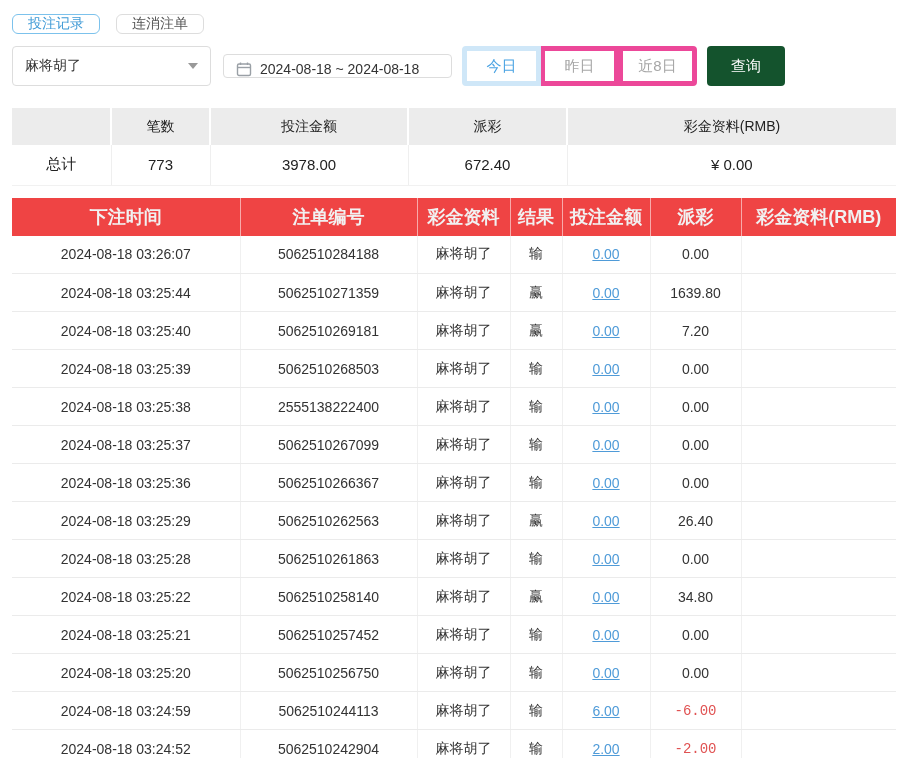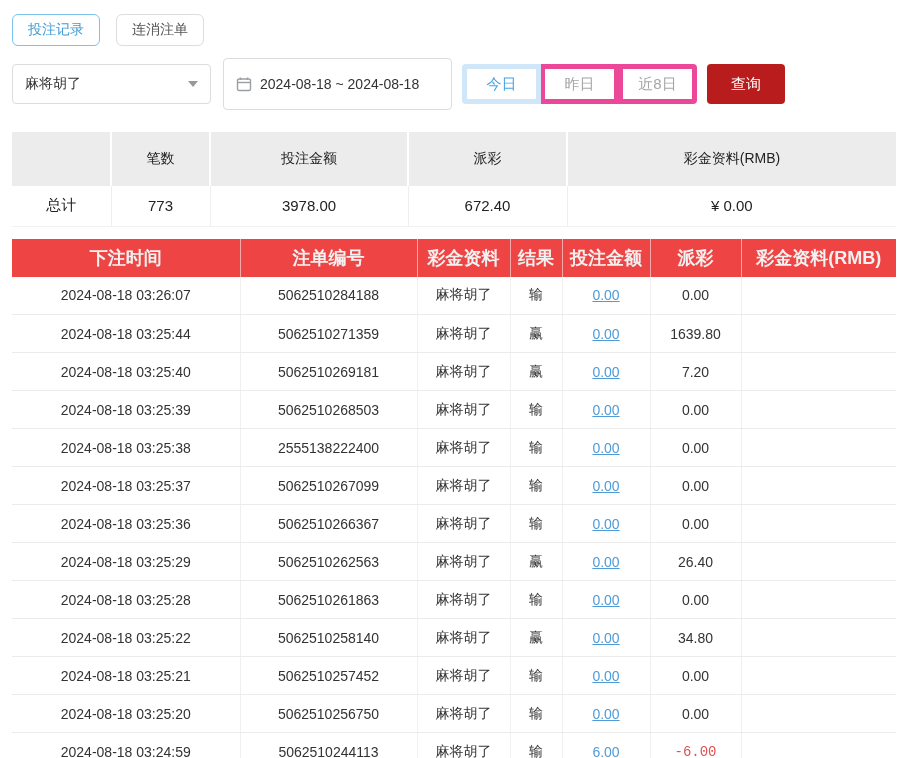--- a/index.html
+++ b/index.html
@@ -2,46 +2,46 @@
 <html><head>
 <meta charset="utf-8">
 <style>
   * { margin:0; padding:0; box-sizing:border-box; }
   html,body { width:908px; height:758px; overflow:hidden; background:#fff;
     font-family:"Liberation Sans","DejaVu Sans",sans-serif; font-size:14px; color:#333; }
   .page { padding:14px 12px 0 12px; width:908px; }
 
   
   .tabs-row { display:flex; gap:16px; align-items:center; }
-  .tab { height:32px; padding:0 15px; background:#fff; border:1px solid #ddd; border-radius:6px;
+  .tab { height:20px; padding:0 15px; background:#fff; border:1px solid #ddd; border-radius:6px;
     font-size:14px; color:#555; display:flex; align-items:center; cursor:pointer; }
   .tab.active { border-color:#7cc2ec; color:#3f9ad6; }
 
   
   .filter-row { display:flex; align-items:center; margin-top:12px; }
   .select { width:199px; height:40px; border:1px solid #ddd; border-radius:4px; background:#fff;
     display:flex; align-items:center; justify-content:space-between; padding:0 12px; cursor:pointer; }
   .caret { width:0; height:0; border-left:5px solid transparent; border-right:5px solid transparent;
     border-top:6px solid #999; }
-  .date-picker { margin-left:12px; width:229px; height:52px; border:1px solid #ddd; border-radius:4px;
-    background:#fff; display:flex; align-items:center; padding:0 12px; gap:8px; cursor:pointer; }
+  .date-picker { margin-left:12px; width:229px; height:24px; border:1px solid #ddd; border-radius:4px;
+    background:#fff; display:flex; align-items:flex-end; padding:0 12px; gap:8px; cursor:pointer; }
   .cal-icon { color:#9aa0a6; display:flex; }
   .btn-group { display:flex; margin-left:10px; }
   .qbtn { width:79px; height:40px; background:#fff; border:5px solid #ec4899; margin-left:-1px;
     font-size:15px; color:#a6a6a6; cursor:pointer; }
   .qbtn:first-child { margin-left:0; border-radius:4px 0 0 4px; }
   .qbtn:last-child { border-radius:0 4px 4px 0; }
   .qbtn.active { color:#4aa3e3; border-color:#cfe7f8; position:relative; z-index:1; }
-  .search-btn { margin-left:10px; width:78px; height:40px; background:#b91c1c; color:#fff;
+  .search-btn { margin-left:10px; width:78px; height:40px; background:#14532d; color:#fff;
     border:none; border-radius:4px; font-size:15px; cursor:pointer; }
 
   
   table { border-collapse:collapse; table-layout:fixed; width:884px; }
   .summary { margin-top:22px; }
-  .summary th { background:#ececec; height:54px; font-weight:normal; font-size:14px; color:#222;
+  .summary th { background:#ececec; height:37px; font-weight:normal; font-size:14px; color:#222;
     border-right:2px solid #fff; text-align:center; }
   .summary th:last-child { border-right:none; }
   .summary td { height:40px; background:#fff; text-align:center; font-size:15px; color:#222;
     border-right:1px solid #efefef; border-bottom:1px solid #f1f1f1; }
   .summary td:last-child { border-right:none; }
 
   
   .main { margin-top:12px; }
   .main th { background:#ef4444; height:38px; color:#f1f1f1; font-weight:bold; font-size:18px;
     text-align:center; border-right:1px solid rgba(255,255,255,.55); }

